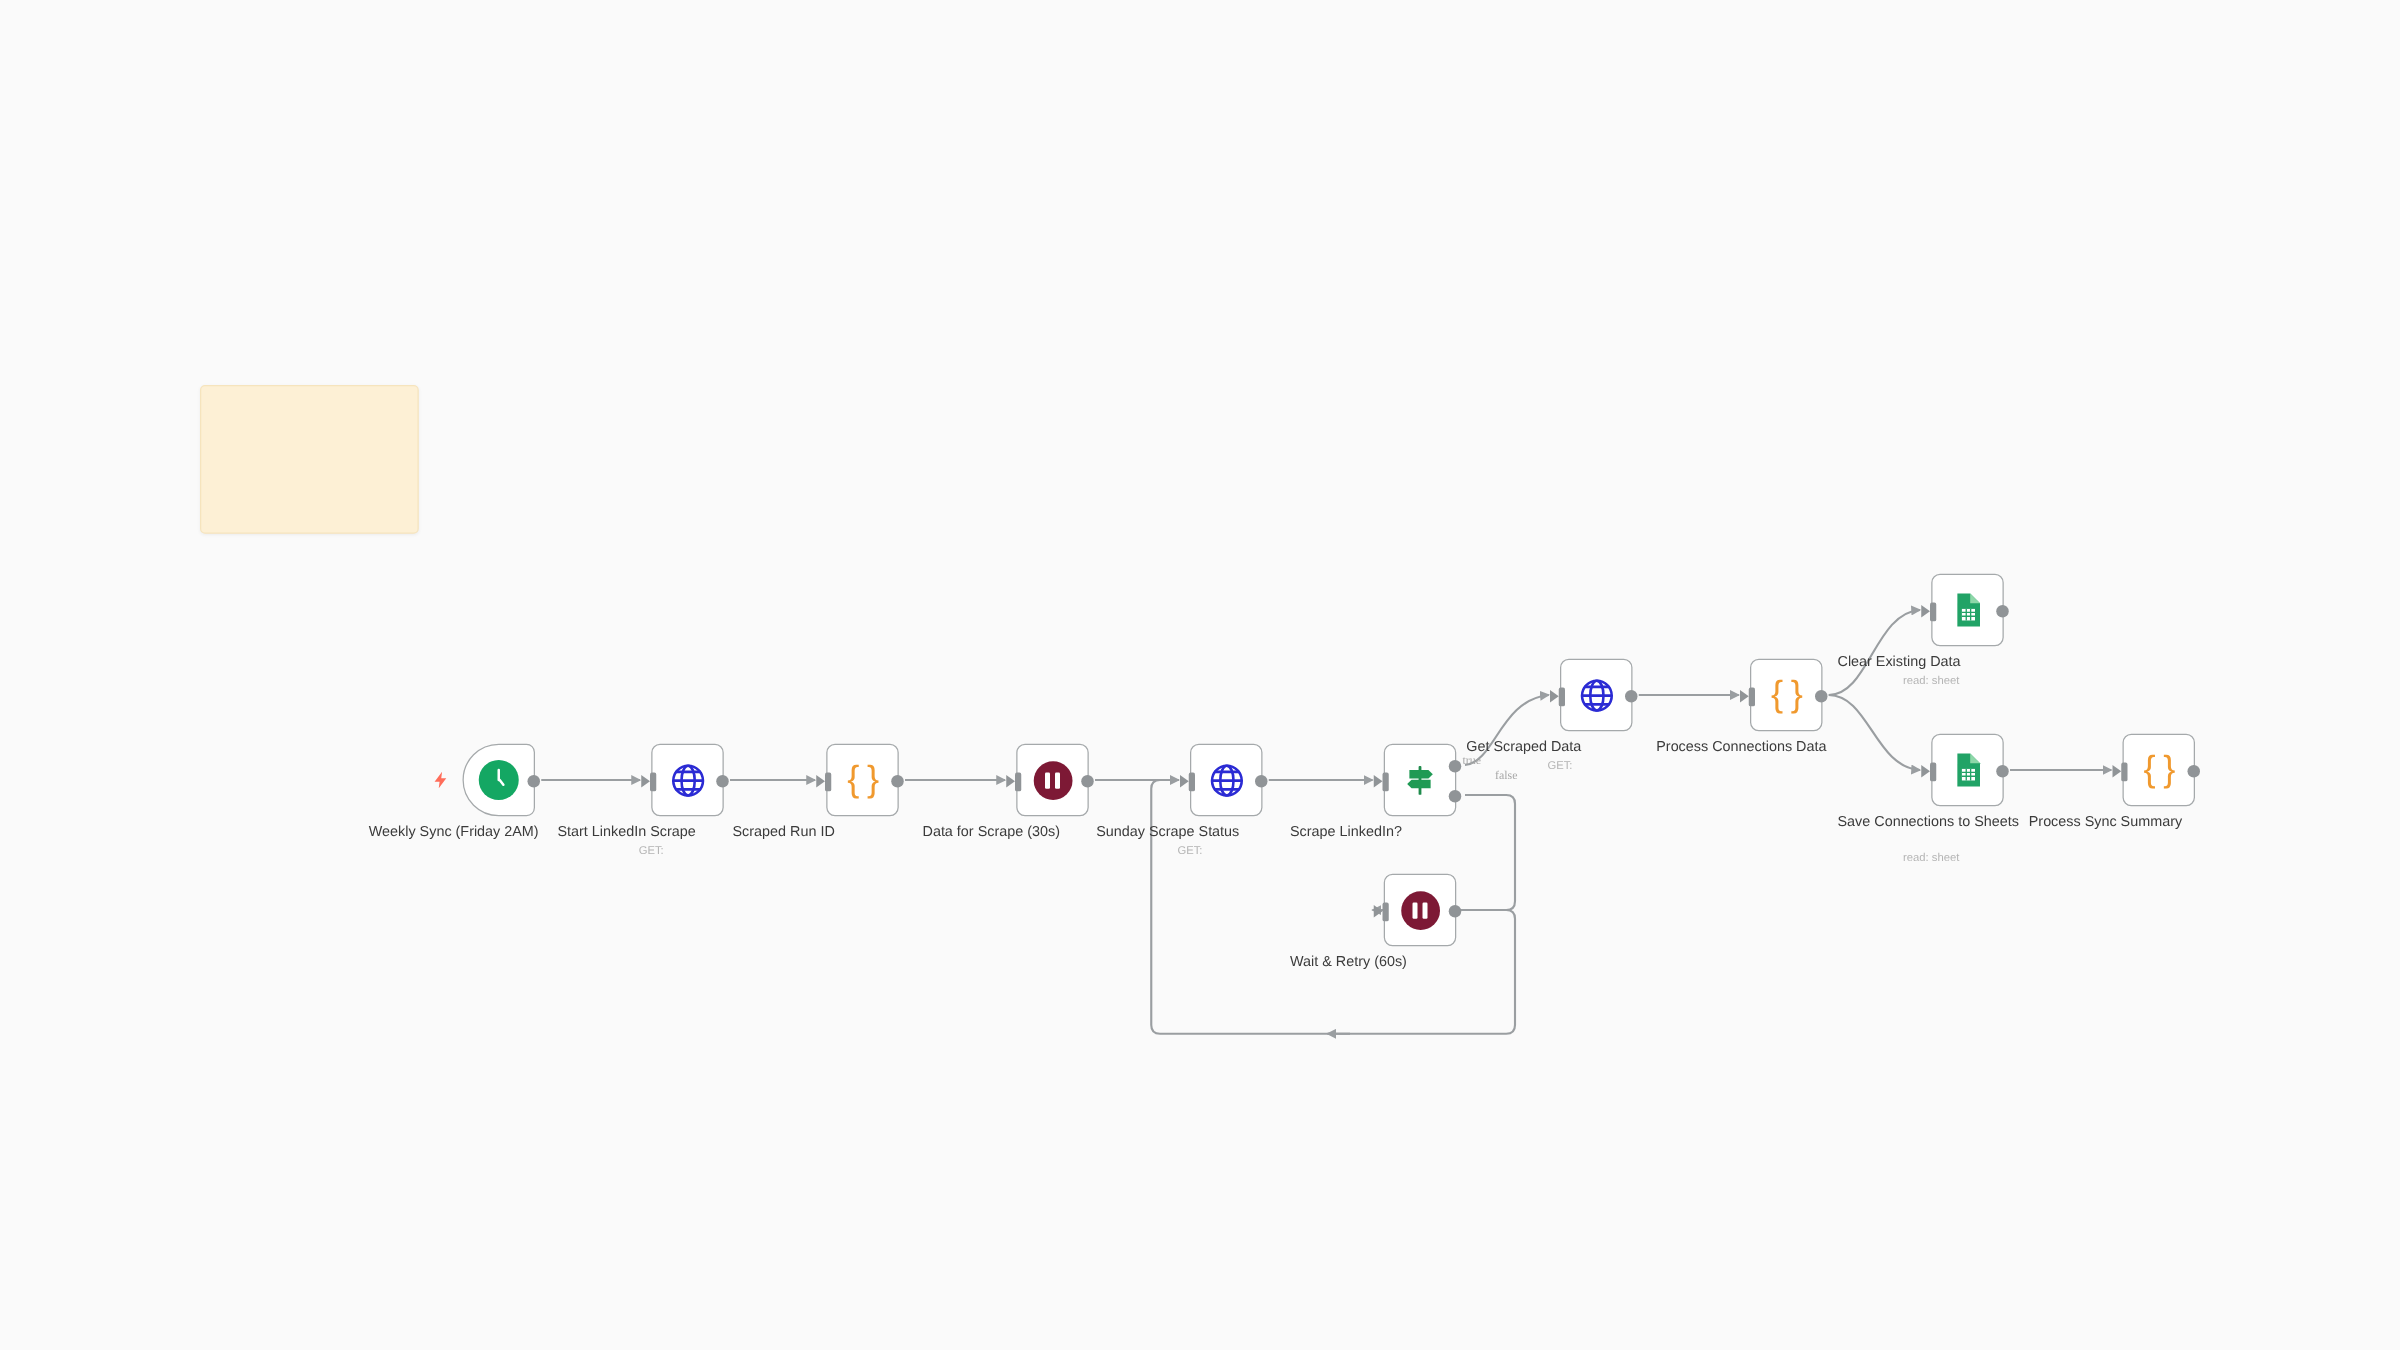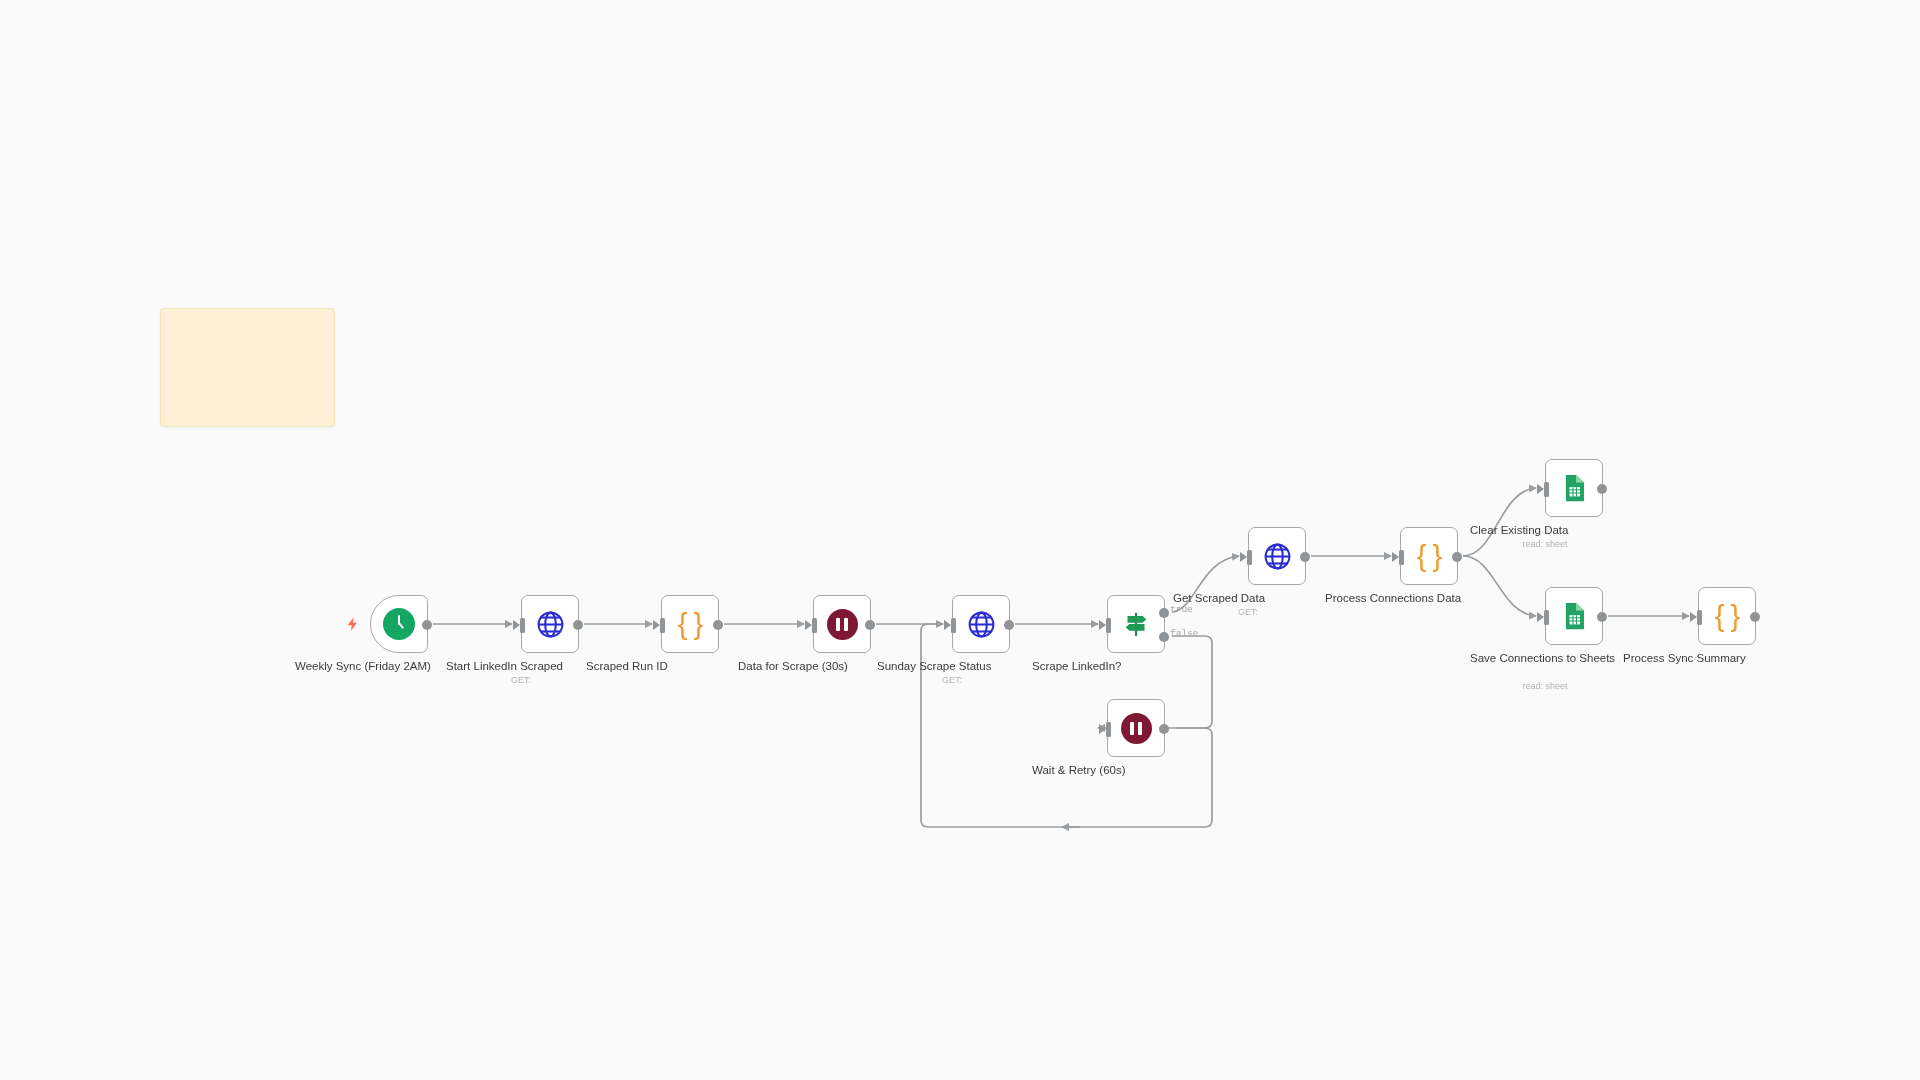--- a/index.html
+++ b/index.html
@@ -131,25 +131,25 @@
     border-top: 5px solid transparent;
     border-bottom: 5px solid transparent;
     border-left: 7px solid #909497;
   }
 
   .port-tag {
     position: absolute;
     font-size: 9.5px;
     color: #a7a7a7;
     left: 62px;
-    font-family: Liberation Mono, monospace;
+    font-family: Liberation Serif, serif;
     white-space: nowrap;
   }
   .port-tag.t-true  { top: 8px; }
-  .port-tag.t-false { top: 32px; }
+  .port-tag.t-false { top: 20px; margin-left: 26px; }
 
   
   .trigger-bolt {
     position: absolute;
     left: -26px;
     top: 18px;
     width: 16px;
     height: 20px;
     color: #ff6d5a;
   }
@@ -269,21 +269,21 @@
       <div class="port-in"></div>
       <svg class="icon" width="31" height="31" viewBox="0 0 24 24" fill="none" stroke="#2b2bd4" stroke-width="1.6">
         <circle cx="12" cy="12" r="9.2"></circle>
         <ellipse cx="12" cy="12" rx="4.1" ry="9.2"></ellipse>
         <line x1="2.8" y1="12" x2="21.2" y2="12"></line>
         <line x1="4.2" y1="6.6" x2="19.8" y2="6.6"></line>
         <line x1="4.2" y1="17.4" x2="19.8" y2="17.4"></line>
       </svg>
       <div class="port-out"></div>
     </div>
-    <div class="node-label">Start LinkedIn Scraped</div>
+    <div class="node-label">Start LinkedIn Scrape</div>
     <div class="node-sublabel one-line">GET:</div>
   </div>
 
   <div class="node" id="node-extract-run-id" style="left:661px; top:595px;">
     <div class="node-box">
       <div class="port-in"></div>
       <div class="code-braces">{&nbsp;}</div>
       <div class="port-out"></div>
     </div>
     <div class="node-label">Scraped Run ID</div>

